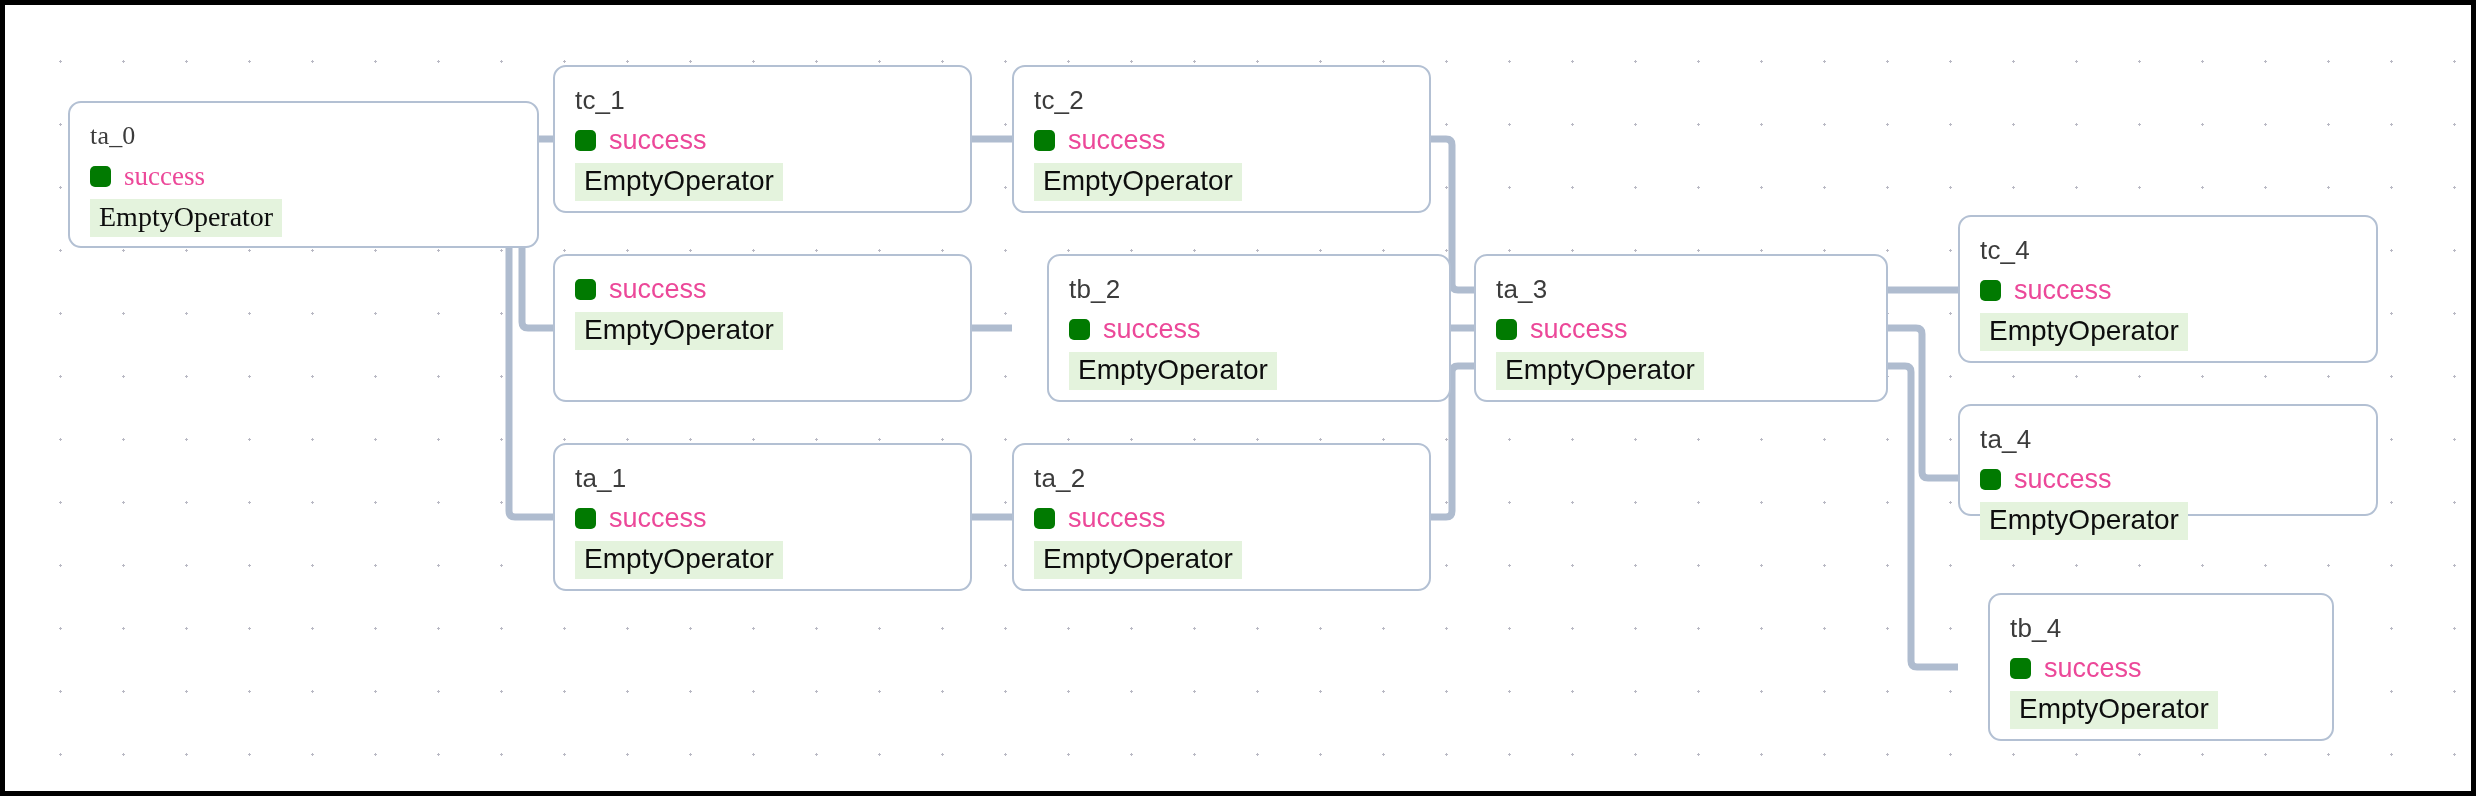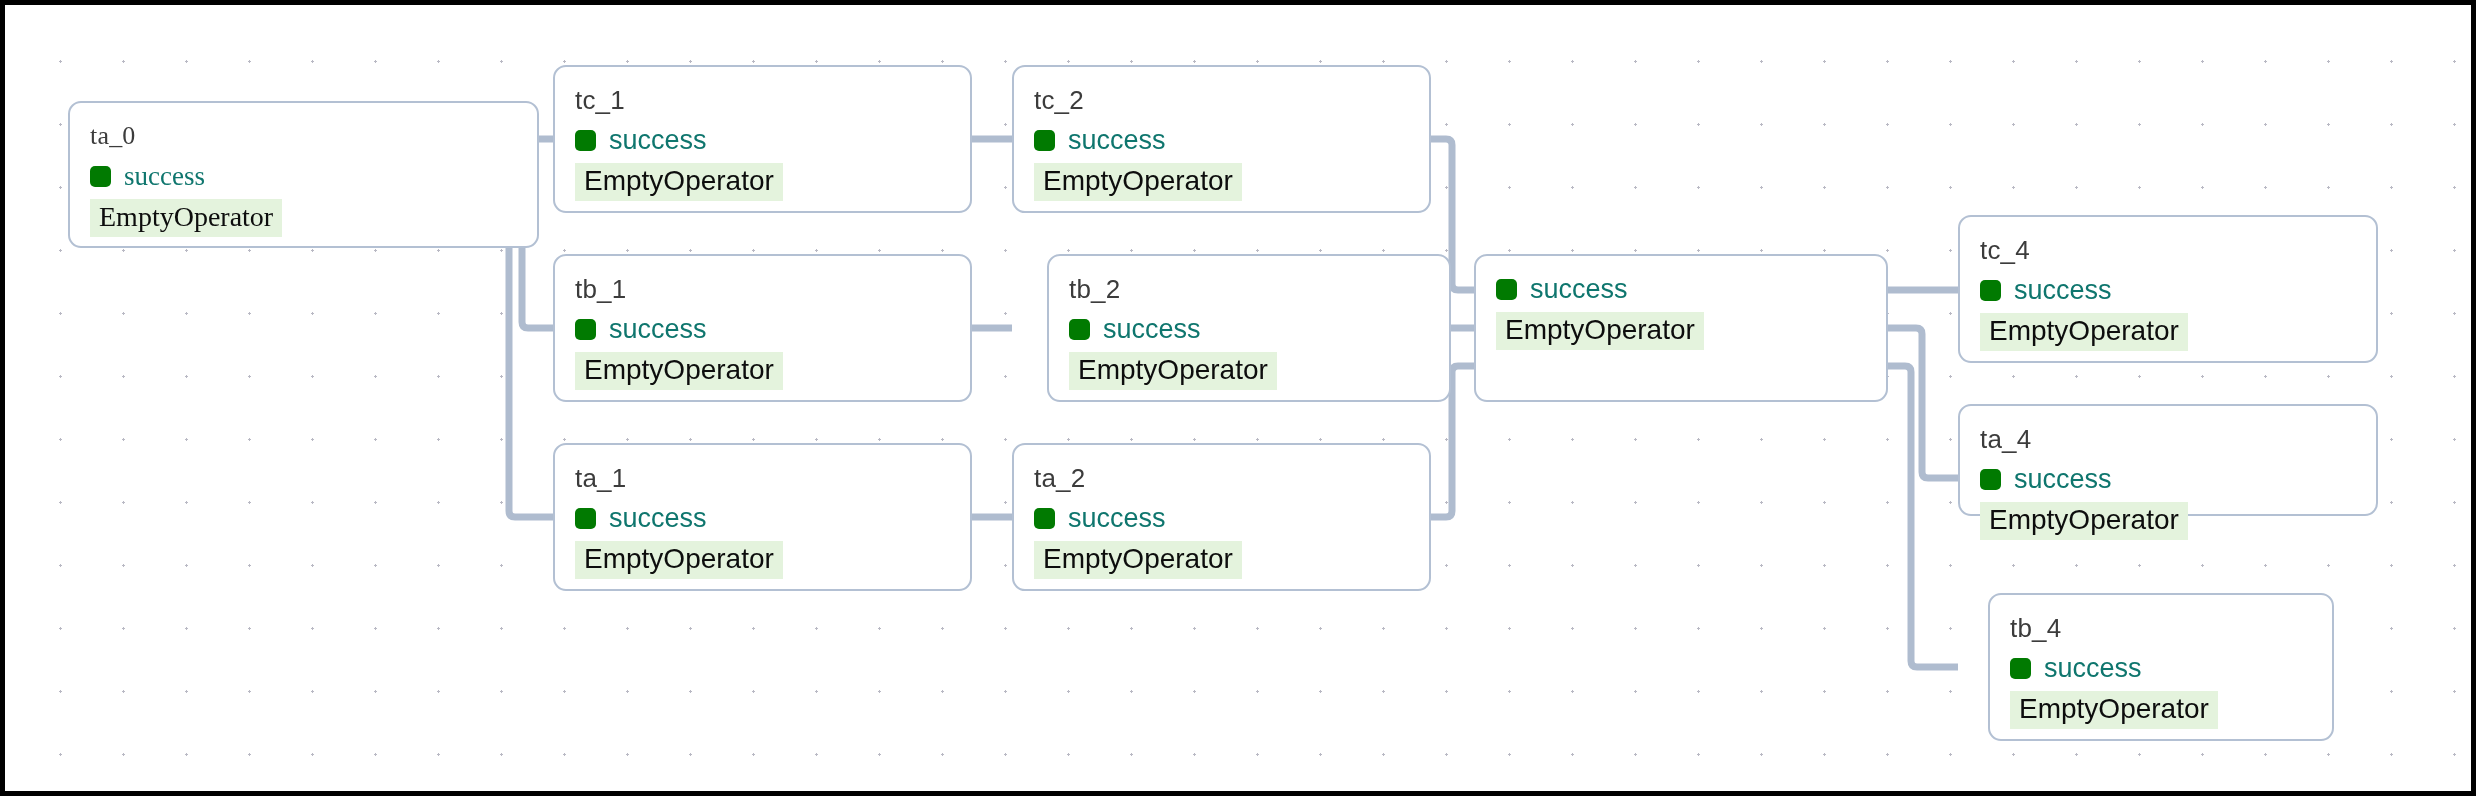--- a/index.html
+++ b/index.html
@@ -65,21 +65,21 @@
   .state-dot{
     width:21px;
     height:21px;
     border-radius:5px;
     background:#017a01;
     flex:0 0 auto;
   }
   .state-label{
     font-size:27px;
     line-height:30px;
-    color:#0f766e;
+    color:#ec4899;
     white-space:nowrap;
   }
   .op-chip{
     display:inline-block;
     background:#e4f3dd;
     border-radius:0;
     padding:2px 9px 4px 9px;
     font-size:28px;
     line-height:32px;
     color:#0d0d0d;
@@ -135,21 +135,20 @@
       </div>
       <div class="node" style="left: 553px; top: 65px; width: 419px; height: 148px;">
         <div class="node-title">tc_1</div>
         <div class="node-state">
           <span class="state-dot"></span>
           <span class="state-label">success</span>
         </div>
         <div><span class="op-chip">EmptyOperator</span></div>
       </div>
       <div class="node" style="left: 553px; top: 254px; width: 419px; height: 148px;">
-        <div class="node-title">tb_1</div>
         <div class="node-state">
           <span class="state-dot"></span>
           <span class="state-label">success</span>
         </div>
         <div><span class="op-chip">EmptyOperator</span></div>
       </div>
       <div class="node" style="left: 553px; top: 443px; width: 419px; height: 148px;">
         <div class="node-title">ta_1</div>
         <div class="node-state">
           <span class="state-dot"></span>
@@ -175,20 +174,21 @@
       </div>
       <div class="node" style="left: 1012px; top: 443px; width: 419px; height: 148px;">
         <div class="node-title">ta_2</div>
         <div class="node-state">
           <span class="state-dot"></span>
           <span class="state-label">success</span>
         </div>
         <div><span class="op-chip">EmptyOperator</span></div>
       </div>
       <div class="node" style="left: 1474px; top: 254px; width: 414px; height: 148px;">
+        <div class="node-title">ta_3</div>
         <div class="node-state">
           <span class="state-dot"></span>
           <span class="state-label">success</span>
         </div>
         <div><span class="op-chip">EmptyOperator</span></div>
       </div>
       <div class="node" style="left: 1958px; top: 215px; width: 420px; height: 148px;">
         <div class="node-title">tc_4</div>
         <div class="node-state">
           <span class="state-dot"></span>

